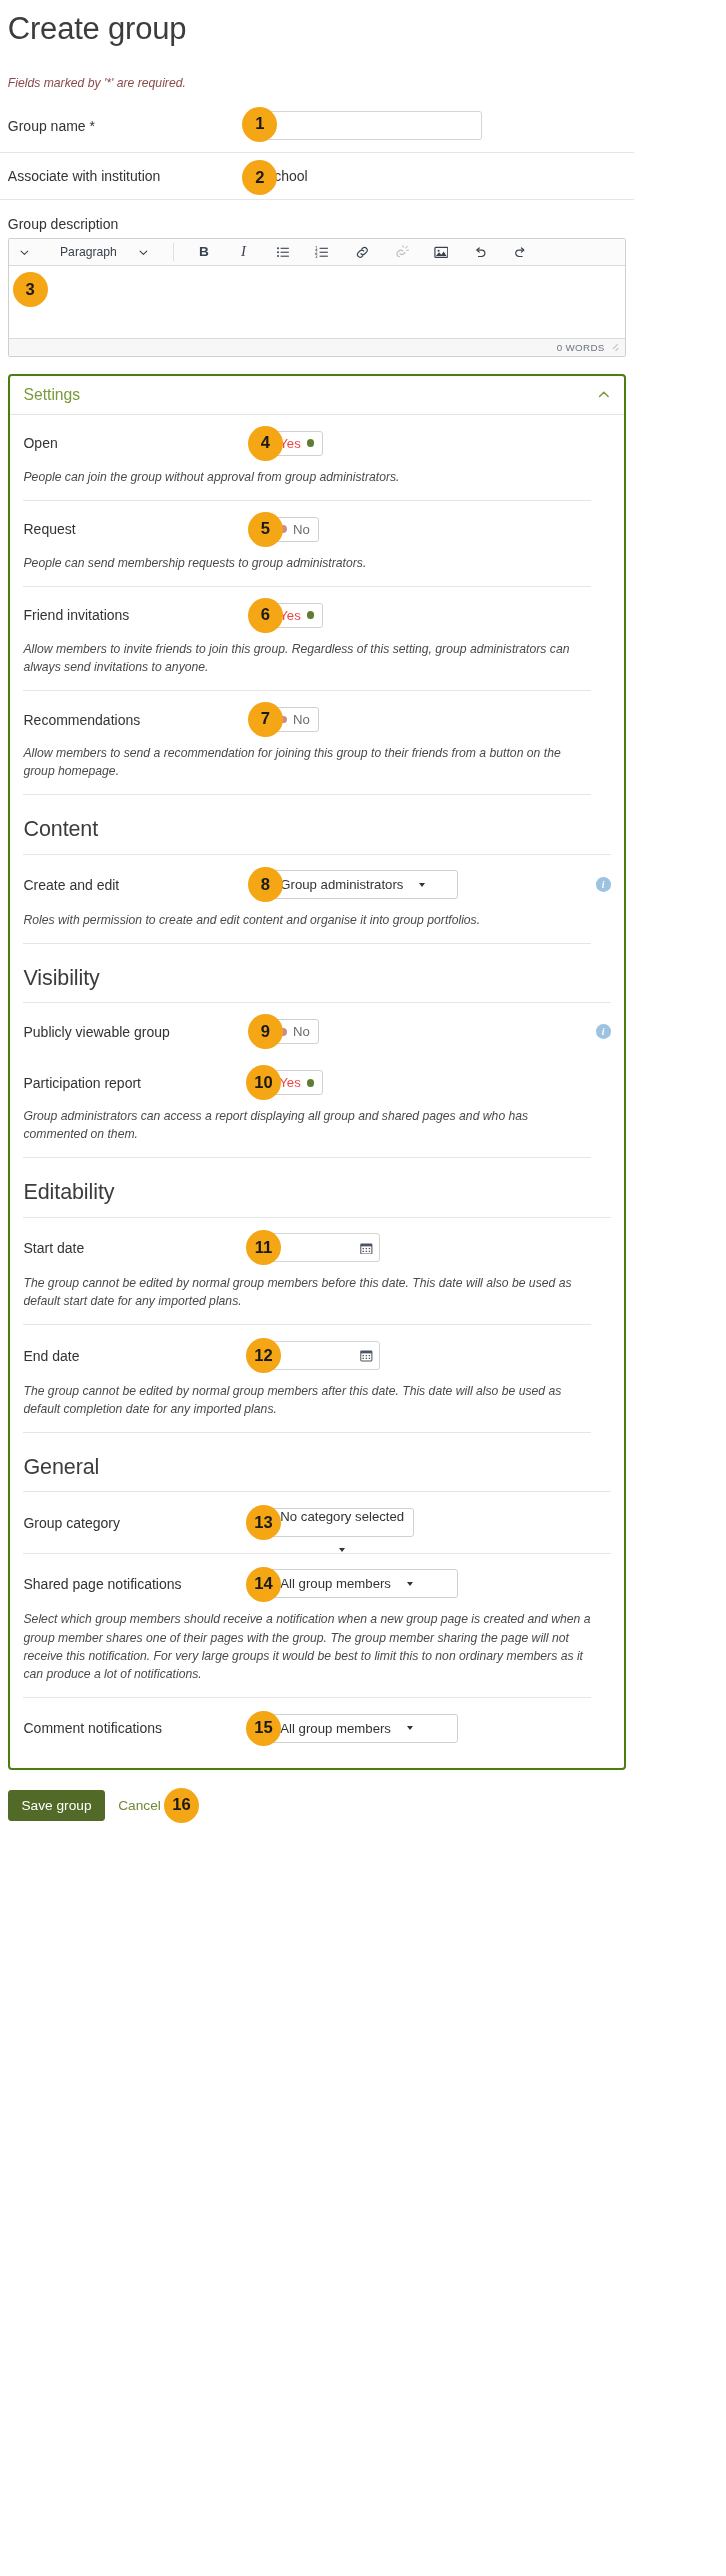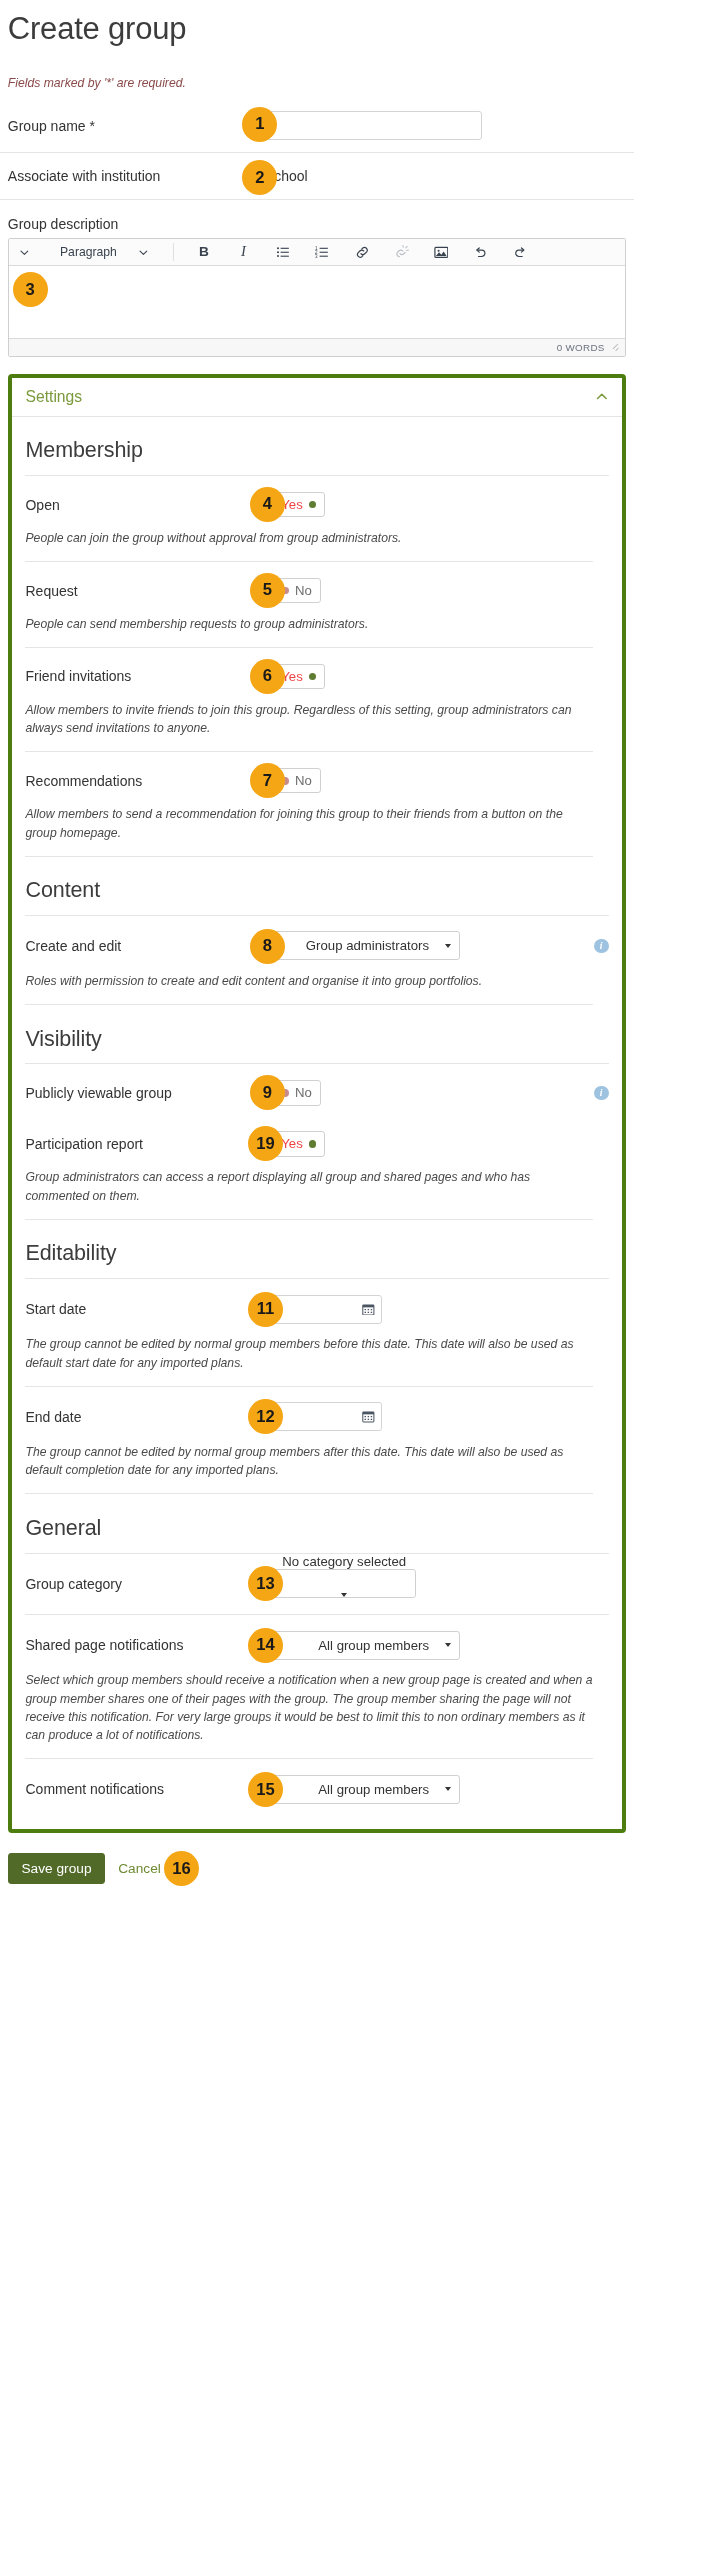--- a/index.html
+++ b/index.html
@@ -160,21 +160,21 @@
   .resize-grip::before, .resize-grip::after {
     content: ""; position: absolute; background: #8a8a8a; height: 1px; width: 8.8px;
     transform: rotate(-45deg); right: 0;
   }
   .resize-grip::before { top: 2.9px; width: 6.9px; }
   .resize-grip::after { top: 5.9px; width: 3.9px; right: 0; }
 
   
   .panel {
     margin: 17.6px 7.8px 0 7.8px;
-    border: 4px solid #4d7c0f;
+    border: 2px solid #4d7c0f;
     border-radius: 4px;
     background: #fff;
   }
   .panel-header {
     display: flex;
     align-items: center;
     justify-content: space-between;
     padding: 9.8px 13.7px;
     border-bottom: 1px solid #e4e4e4;
     cursor: pointer;
@@ -245,21 +245,21 @@
   .switch.on .dot { background: #5f7d32; order: 2; }
   .switch.on .sw-text { order: 1; }
   .switch.off { color: #6d6d6d; }
   .switch.off .dot { background: #c98b8b; order: 1; }
   .switch.off .sw-text { order: 2; }
 
   
   .select {
     display: inline-flex;
     align-items: center;
-    justify-content: flex-end;
+    justify-content: flex-start;
     border: 1px solid #d0d0d0;
     border-radius: 2.9px;
     background: #fff;
     height: 29px;
     font-size: 13.2px;
     color: #333;
     padding: 0 8.8px;
     cursor: pointer;
     gap: 15.7px;
   }
@@ -442,21 +442,20 @@
       <span class="panel-header-title">Settings</span>
       <span class="chev">
         <svg width="13.7" height="13.7" viewBox="0 0 16 16">
             <path d="M3 10l5-5 5 5" fill="none" stroke="currentColor" stroke-width="1.8" stroke-linecap="round" stroke-linejoin="round"></path>
           </svg>
       </span>
     </div>
 
     <div class="panel-body">
 
-      <h2 class="section-head">Membership</h2>
 
       <div class="setting-row">
         <div class="setting-label">Open</div>
         <div class="field-area">
           <span class="badge-num" style="left:-22.5px;top:-4.9px;">4</span>
           <span class="switch on">
             <span class="sw-text">Yes</span>
             <span class="dot"></span>
           </span>
         </div>
@@ -524,21 +523,21 @@
             <span class="sw-text">No</span>
             <span class="dot"></span>
           </span>
           <span class="info-icon">i</span>
         </div>
       </div>
 
       <div class="setting-row">
         <div class="setting-label">Participation report</div>
         <div class="field-area">
-          <span class="badge-num" style="left:-24.5px;top:-4.9px;">19</span>
+          <span class="badge-num" style="left:-24.5px;top:-4.9px;">10</span>
           <span class="switch on">
             <span class="sw-text">Yes</span>
             <span class="dot"></span>
           </span>
         </div>
       </div>
       <div class="help-text divider">Group administrators can access a report displaying all group and shared pages and who has commented on them.</div>
 
       <h2 class="section-head">Editability</h2>
 

